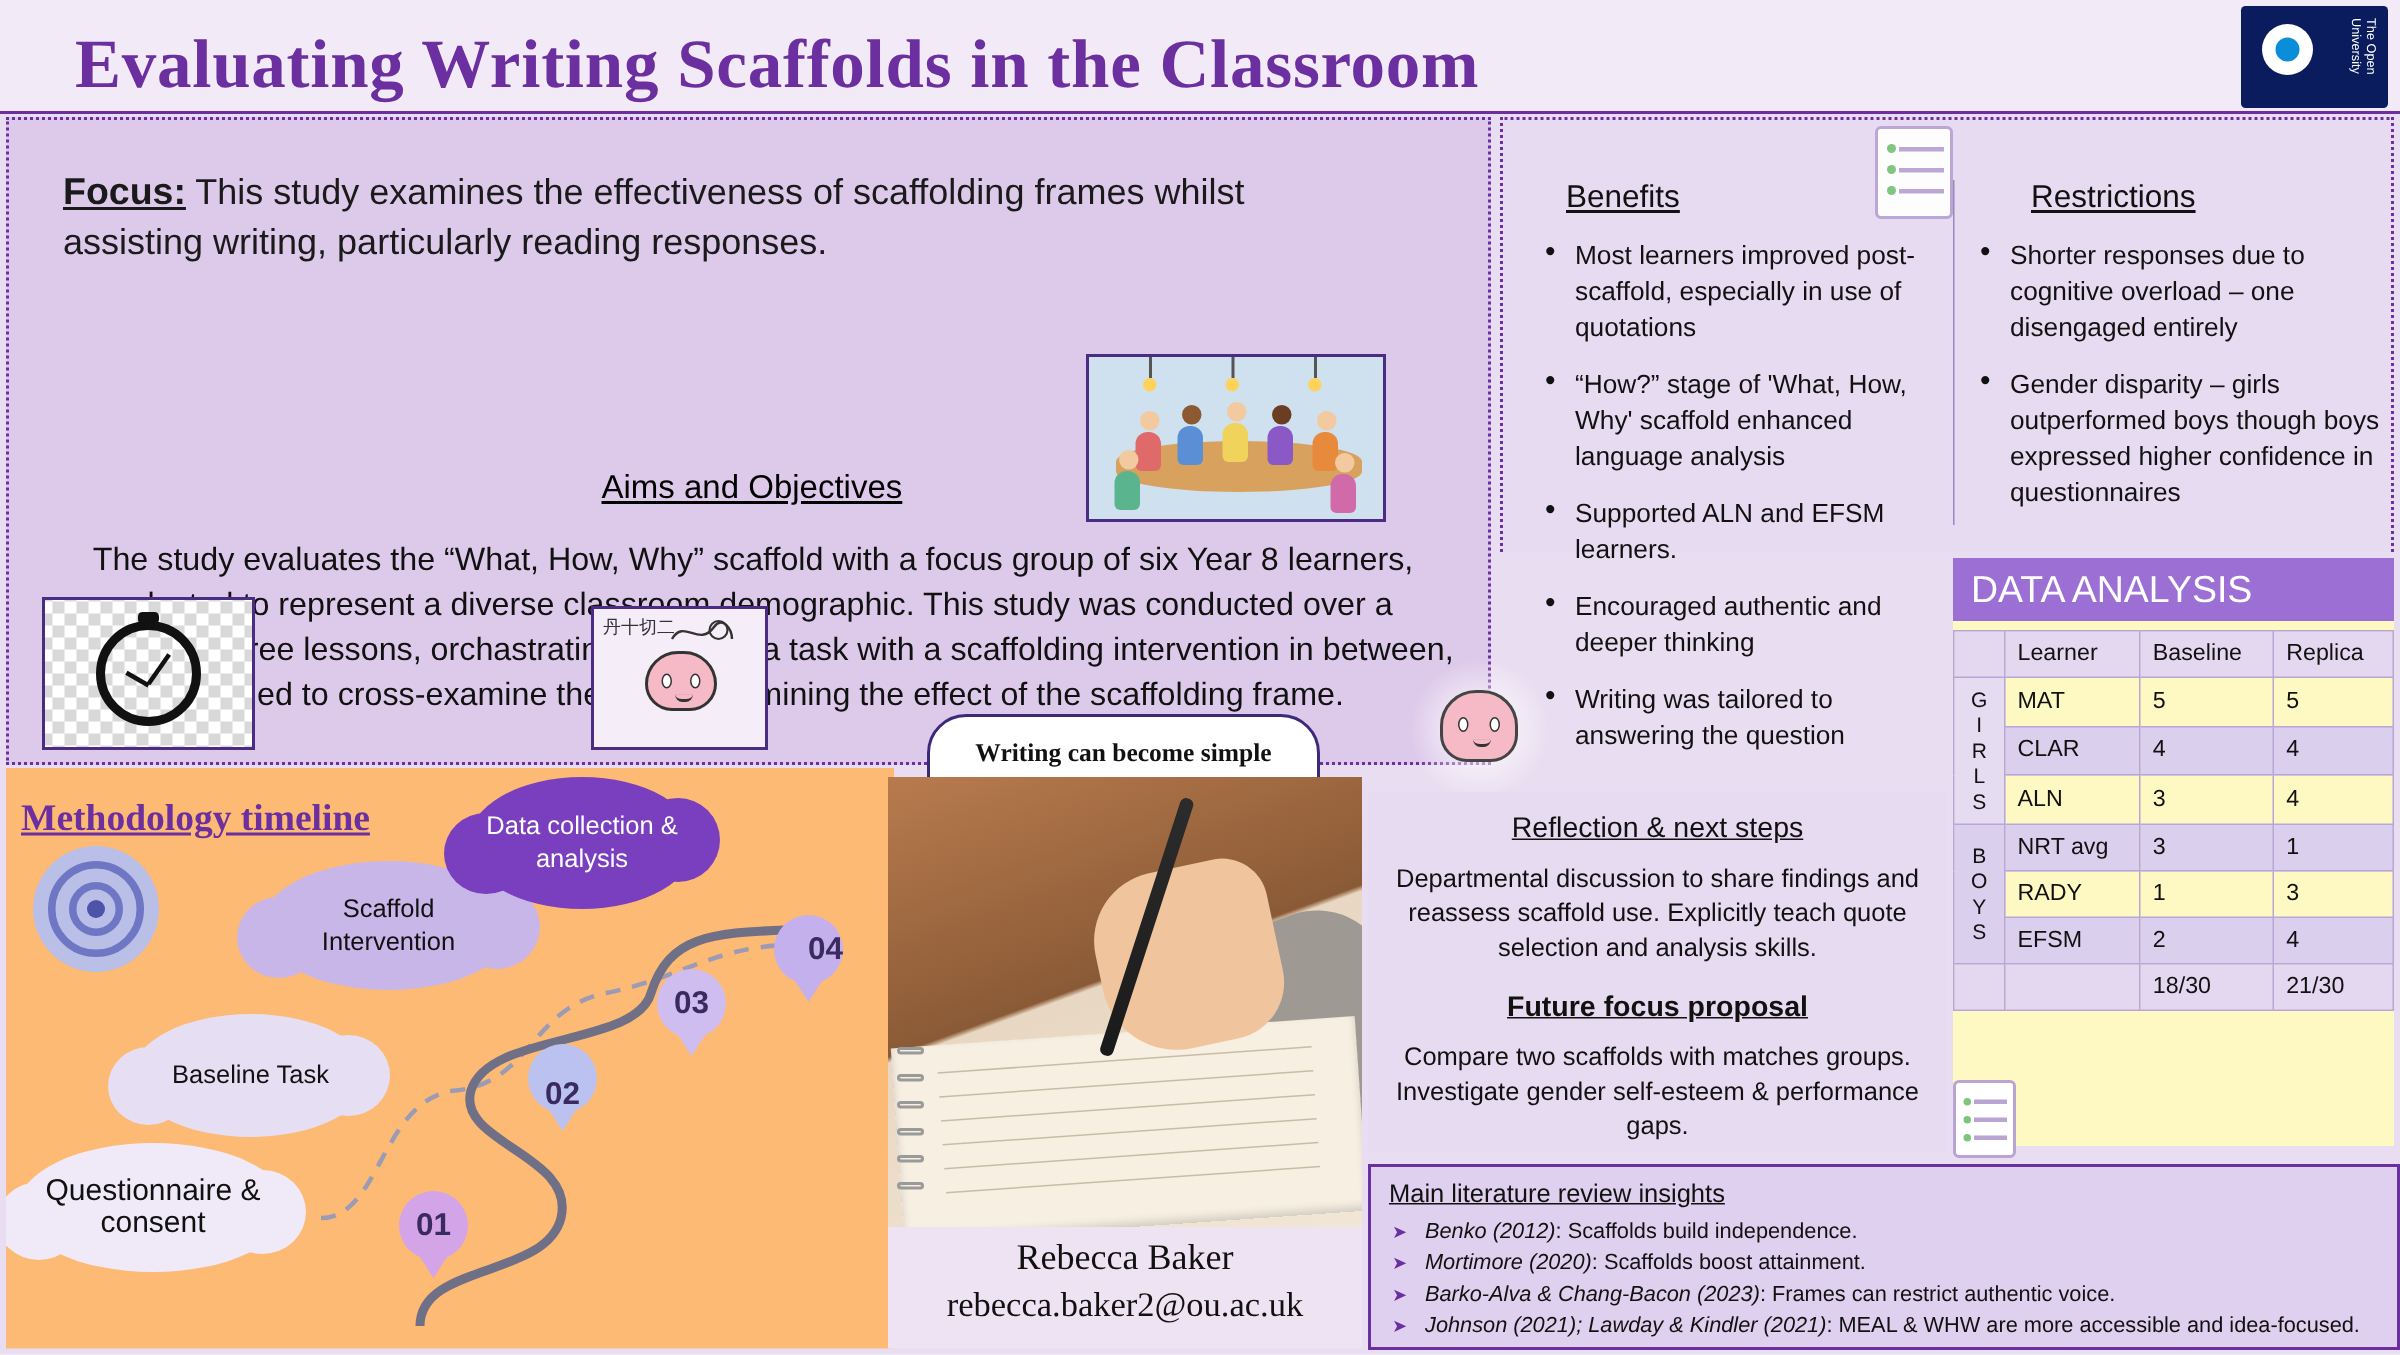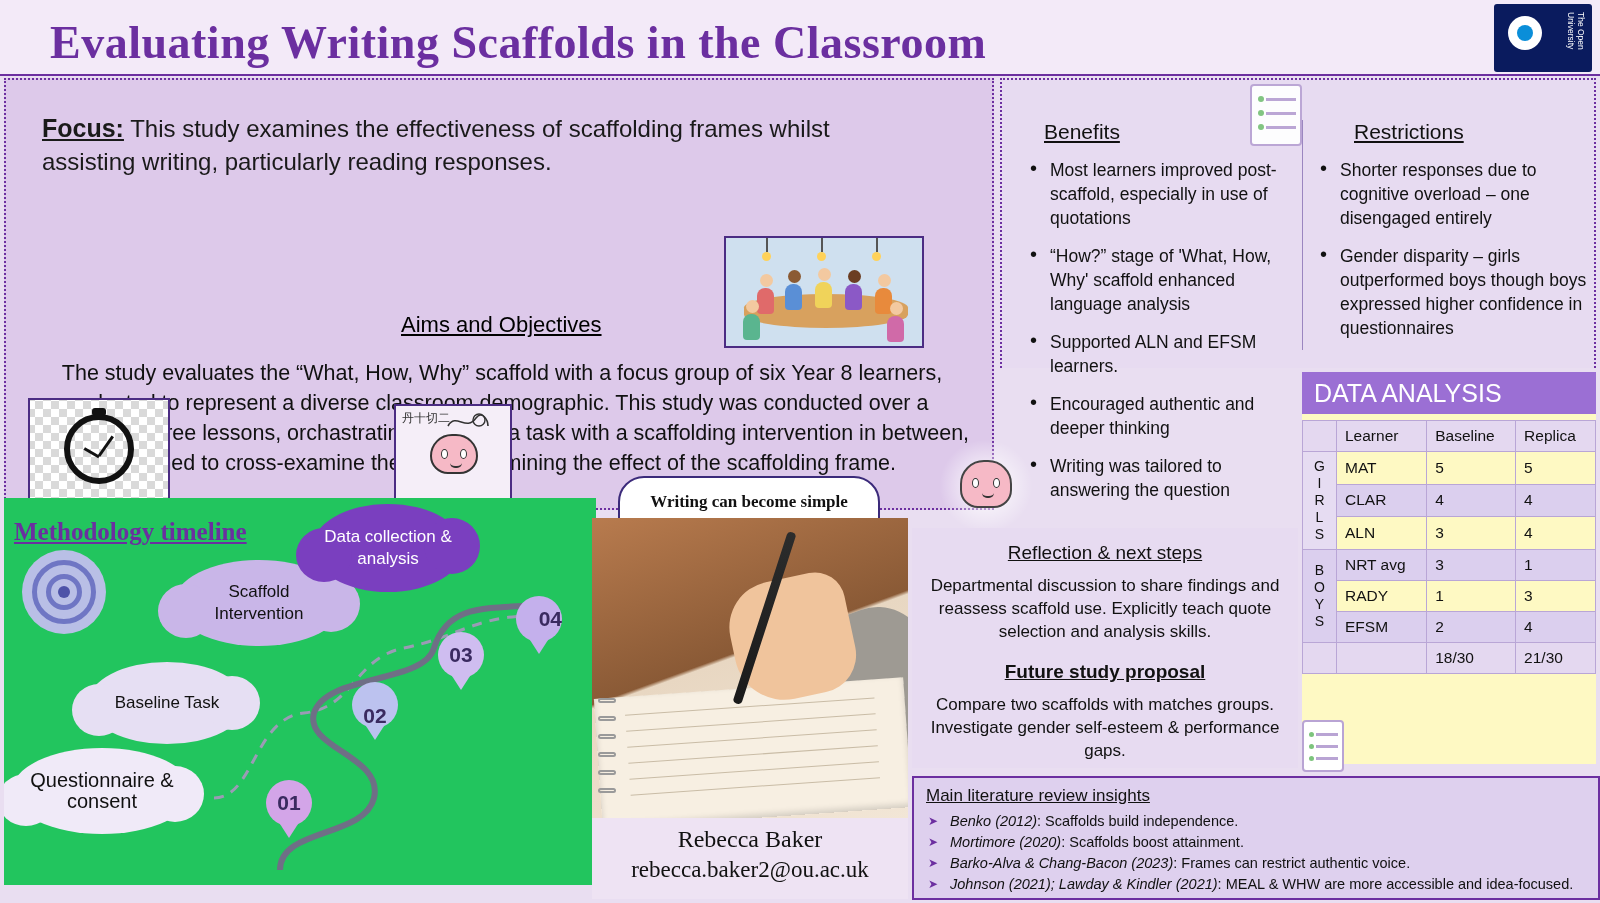--- a/index.html
+++ b/index.html
@@ -147,22 +147,22 @@
   }
   .quote-tail {
     position:absolute; left:110px; top:99px; width:0; height:0;
     border-left:14px solid transparent; border-right:14px solid transparent;
     border-top:22px solid #ffffff;
     filter:drop-shadow(0 2px 0 #3b2a7a);
   }
 
   
   .method {
-    position:absolute; left:4px; top:498px; width:592px; height:387px;
-    background:#22c55e;
+    position:absolute; left:4px; top:512px; width:592px; height:387px;
+    background:#fdba74;
     overflow:hidden;
   }
   .method-title {
     position:absolute; left:10px; top:20px;
     font-family:"Liberation Serif", serif; font-weight:bold; font-size:25px;
     color:#6b2fa0; text-decoration:underline;
   }
   .target {
     position:absolute; left:18px; top:52px; width:84px; height:84px; border-radius:50%;
     background:#b9bfe6;
@@ -582,21 +582,21 @@
     <b style="top:22px"></b>
       <i style="top:23px"></i>
     <b style="top:34px"></b>
       <i style="top:35px"></i>
   </div>
 
   <div class="reflection">
     <h4>Reflection &amp; next steps</h4>
     <p>Departmental discussion to share findings and reassess scaffold use.
 Explicitly teach quote selection and analysis skills.</p>
-    <h4 class="second">Future study proposal</h4>
+    <h4 class="second">Future focus proposal</h4>
     <p>Compare two scaffolds with matches groups.
 Investigate gender self-esteem &amp; performance gaps.</p>
   </div>
 
   <div class="lit">
     <h5>Main literature review insights</h5>
     <ul>
       <li><i>Benko (2012)</i><span>: Scaffolds build independence.</span></li>
       <li><i>Mortimore (2020)</i><span>: Scaffolds boost attainment.</span></li>
       <li><i>Barko-Alva &amp; Chang-Bacon (2023)</i><span>: Frames can restrict authentic voice.</span></li>

